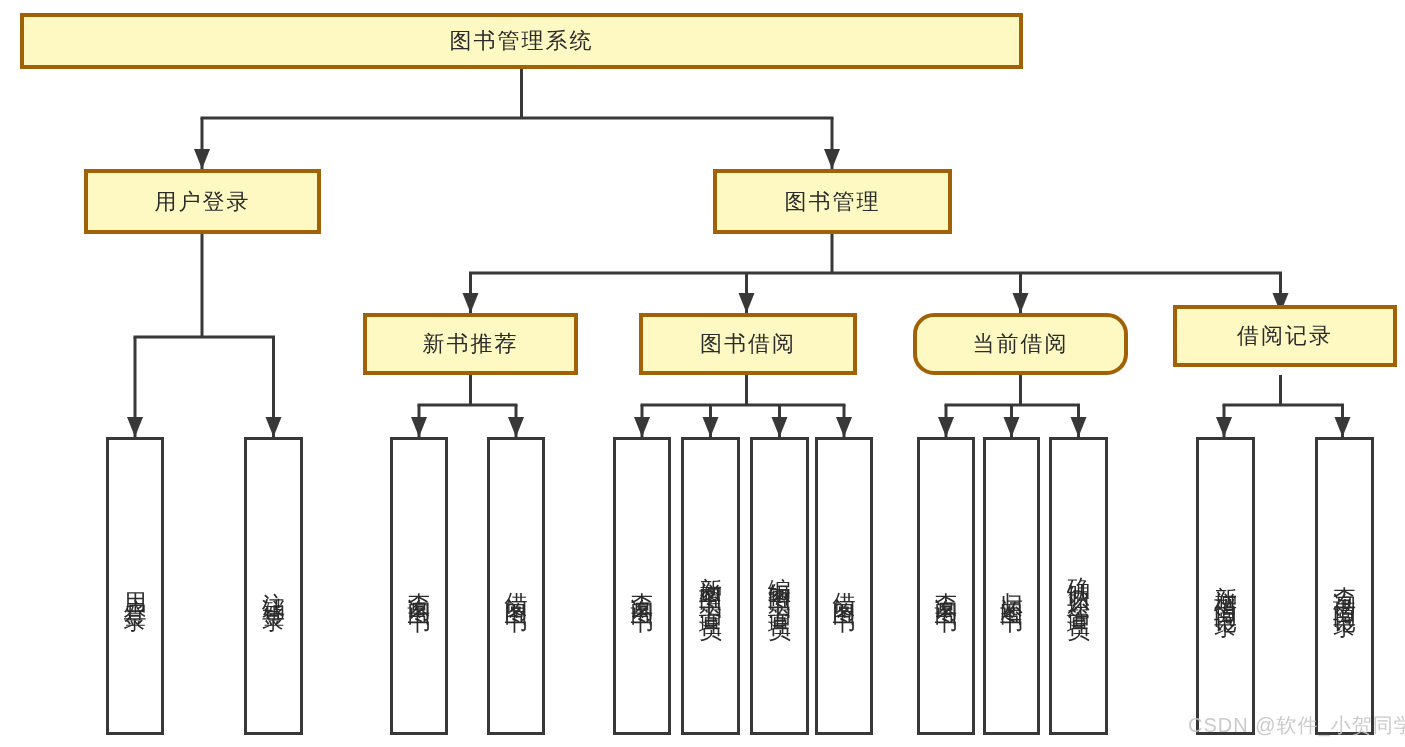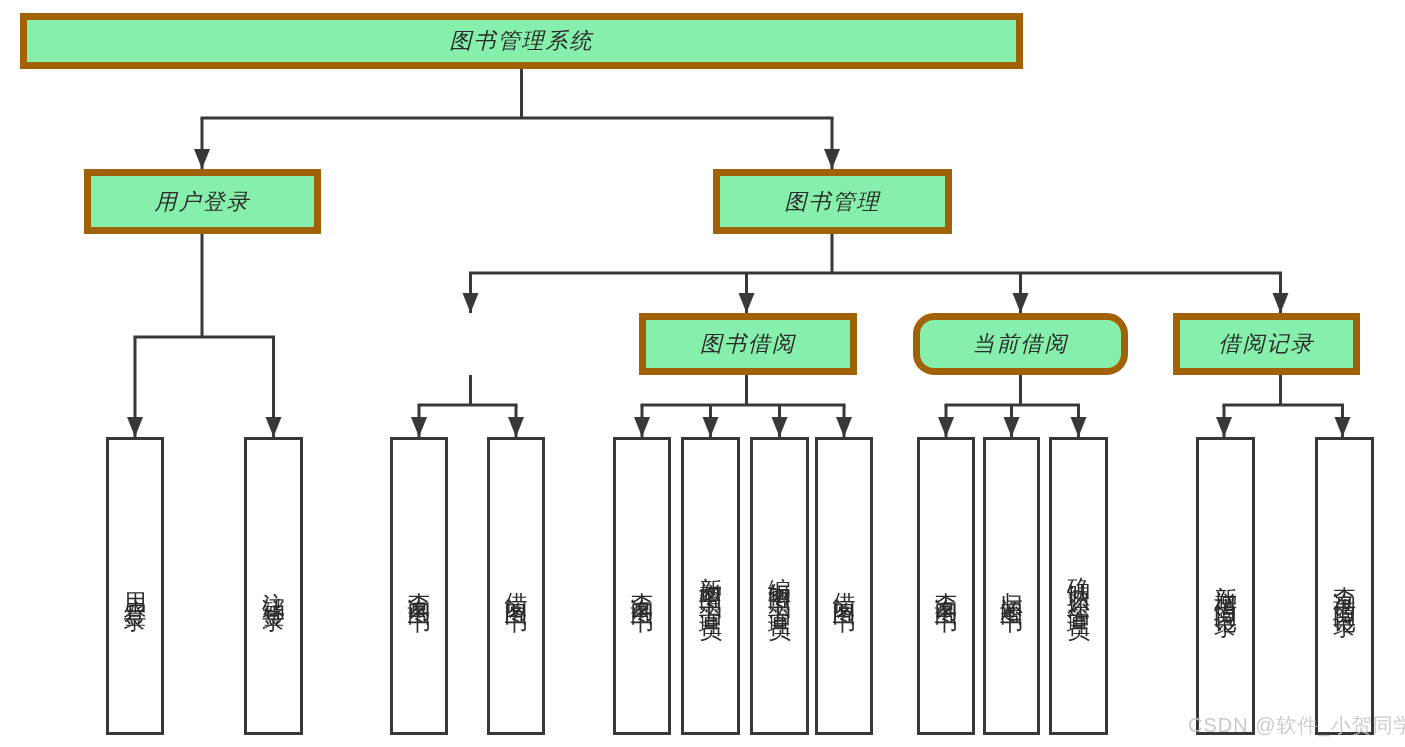--- a/index.html
+++ b/index.html
@@ -17,31 +17,30 @@
   }
   .connectors {
     position: absolute;
     left: 0;
     top: 0;
     pointer-events: none;
   }
   .box {
     position: absolute;
     box-sizing: border-box;
-    background: #86efac;
-    border: 7px solid #a16207;
+    background: #fef9c3;
+    border: 4px solid #a16207;
     color: #2b2b2b;
     display: flex;
     align-items: center;
     justify-content: center;
     font-size: 22px;
     letter-spacing: 2px;
     text-align: center;
     white-space: nowrap;
-    font-style: italic;
   }
   .vbox {
     position: absolute;
     box-sizing: border-box;
     background: #ffffff;
     border: 3px solid #383838;
     color: #2b2b2b;
     display: flex;
     align-items: center;
     justify-content: center;
@@ -116,23 +115,24 @@
       <path d="M1224 405 V437" marker-end="url(#arrow)"></path>
       <path d="M1342.5 405 V437" marker-end="url(#arrow)"></path>
     </g>
   </svg>
 
   <div class="box" style="left:20px; top:13px; width:1003px; height:56px;">图书管理系统</div>
 
   <div class="box" style="left:84px; top:169px; width:237px; height:65px;">用户登录</div>
   <div class="box" style="left:713px; top:169px; width:239px; height:65px;">图书管理</div>
 
+  <div class="box" style="left:363px; top:313px; width:215px; height:62px;">新书推荐</div>
   <div class="box" style="left:639px; top:313px; width:218px; height:62px;">图书借阅</div>
   <div class="box" style="left:913px; top:313px; width:215px; height:62px;border-radius:21px;">当前借阅</div>
-  <div class="box" style="left:1173px; top:313px; width:187px; height:62px;">借阅记录</div>
+  <div class="box" style="left:1173px; top:305px; width:224px; height:62px;">借阅记录</div>
 
   <div class="vbox" style="left:106px; top:437px; width:58px; height:298px;">用户登录</div>
   <div class="vbox" style="left:244px; top:437px; width:59px; height:298px;">注销登录</div>
 
   <div class="vbox" style="left:390px; top:437px; width:58px; height:298px;">查询图书</div>
   <div class="vbox" style="left:487px; top:437px; width:58px; height:298px;">借阅图书</div>
 
   <div class="vbox" style="left:613px; top:437px; width:58px; height:298px;">查询图书</div>
   <div class="vbox" style="left:681px; top:437px; width:59px; height:298px;">新增图书（管理员）</div>
   <div class="vbox" style="left:750px; top:437px; width:59px; height:298px;">编辑图书（管理员）</div>

